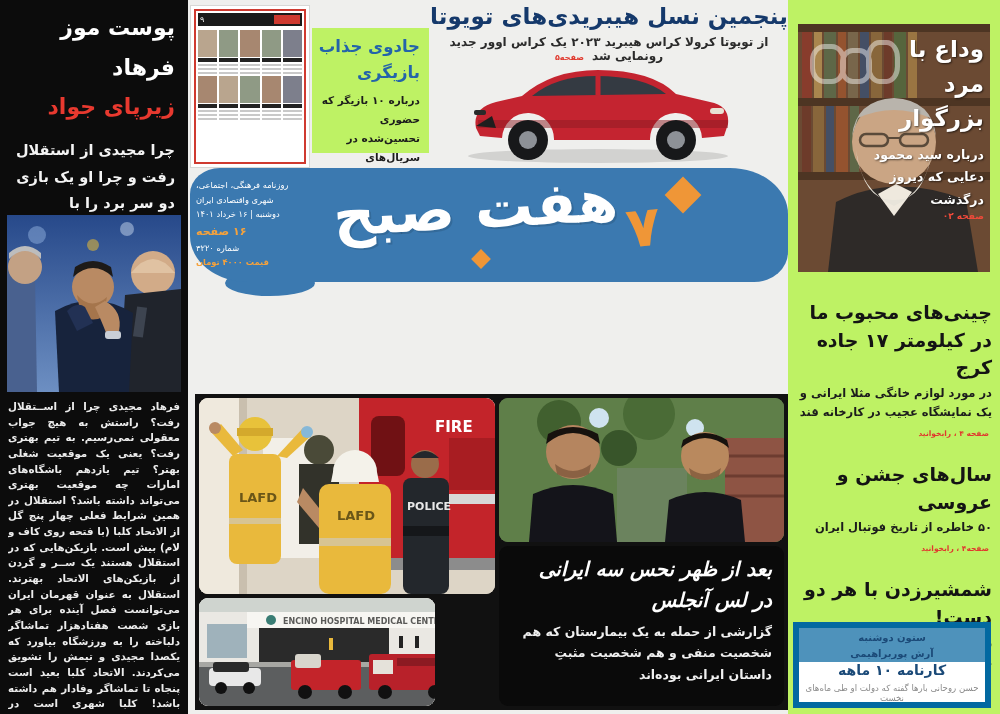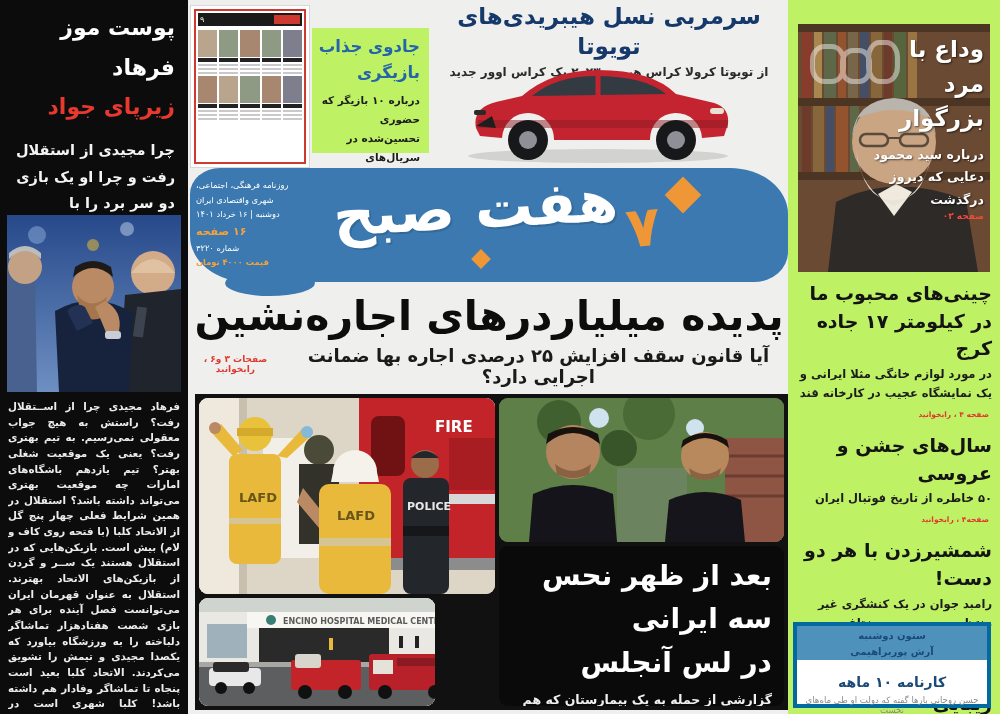--- a/index.html
+++ b/index.html
@@ -65,45 +65,45 @@
   .lead .srow{display:flex;justify-content:center;align-items:baseline;gap:8px;direction:rtl;margin-top:2px;}
   .lead .s{color:#1a1a1a;font-size:18px;font-weight:bold;}
   .lead .r{color:#e0392e;font-size:9px;font-weight:bold;}
   
   .collage{left:195px;top:394px;width:593px;height:316px;background:#111;}
   .ph{position:absolute;overflow:hidden;border-radius:9px;}
   .ph-fire{left:4px;top:4px;width:296px;height:196px;background:#ddd5c6;}
   .ph-men{left:304px;top:4px;width:285px;height:144px;background:#5d7d48;}
   .caption{left:304px;top:152px;width:285px;height:160px;background:#0a0a0a;color:#fff;
            padding:8px 12px 0 8px;box-sizing:border-box;}
-  .caption .h{font-size:28px;font-weight:bold;line-height:1.55;}
+  .caption .h{font-size:20px;font-weight:bold;line-height:1.55;font-style:italic;}
   .caption .s{margin-top:5px;font-size:12.5px;font-weight:bold;line-height:1.7;color:#f0f0f0;}
   .ph-hosp{left:4px;top:204px;width:236px;height:108px;background:#eae8e3;}
   
   .ycol{left:788px;top:0;width:220px;height:714px;background:#bef264;}
   .obit{left:10px;top:24px;width:192px;height:248px;overflow:hidden;background:#6b4a33;}
   .obit-txt{position:absolute;right:6px;top:8px;width:120px;direction:rtl;text-align:right;}
   .obit-txt .t{color:#fff;font-size:23px;font-weight:bold;line-height:1.5;text-shadow:1px 1px 2px rgba(0,0,0,.6);}
   .obit-txt .s{margin-top:8px;color:#fff;font-size:12.5px;font-weight:bold;line-height:1.8;
                text-shadow:1px 1px 2px rgba(0,0,0,.6);}
   .obit-txt .r{color:#f04a3a;font-size:9px;font-weight:bold;}
   .wm{position:absolute;left:12px;top:14px;width:86px;height:44px;opacity:.45;}
   .wm i{position:absolute;border:5px solid #fff;border-radius:40%;}
   .wm .a{width:26px;height:30px;left:0;top:6px;}
   .wm .b{width:22px;height:26px;left:30px;top:10px;}
   .wm .c{width:24px;height:34px;left:56px;top:2px;}
   .ystories{left:8px;top:280px;width:196px;}
-  .ystory{margin-bottom:9px;}
+  .ystory{margin-bottom:9px;margin-top:19px;}
   .ystory .t{color:#141414;font-size:19px;font-weight:bold;line-height:1.45;}
   .ystory .s{margin-top:2px;color:#1c1c1c;font-size:11.5px;font-weight:bold;line-height:1.7;}
   .ystory .r{color:#e0392e;font-size:7.5px;font-weight:bold;margin-right:3px;}
-  .monday{left:5px;top:622px;width:198px;height:86px;background:#fff;border:4px solid #0369a1;box-sizing:border-box;}
+  .monday{left:5px;top:622px;width:198px;height:86px;background:#fff;border:6px solid #0369a1;box-sizing:border-box;}
   .monday .band{height:32px;background:#4e92bb;color:#1b4a78;font-size:10px;font-weight:bold;
                 text-align:center;line-height:1.55;padding-top:2px;}
-  .monday .t{color:#1b4a78;font-size:14px;font-weight:bold;text-align:center;margin-top:14px;}
+  .monday .t{color:#1b4a78;font-size:14px;font-weight:bold;text-align:center;margin-top:0;}
   .monday .b{color:#8a8a8a;font-size:8.6px;text-align:center;margin-top:5px;padding:0 6px;}
   svg text{font-family:"DejaVu Sans",sans-serif;font-weight:bold;}
 </style>
 </head>
 <body>
 
 <div class="page">
 
   <div class="abs black-col rtl">
     <div class="bc-head">
@@ -230,21 +230,21 @@
 
   <div class="abs teaser rtl">
     <div class="t">جادوی جذاب بازیگری</div>
     <div class="s">
       <span>درباره ۱۰ بازیگر که حضوری تحسین‌شده در سریال‌های پلتفرم‌ها داشته‌اند</span>
       <span class="r">صفحه ۹ ، رابخوانید</span>
     </div>
   </div>
 
   <div class="abs toyota rtl">
-    <div class="t">سرمربی نسل هیبریدی‌های تویوتا</div>
+    <div class="t">پنجمین نسل هیبریدی‌های تویوتا</div>
     <div class="s">
       <span>از تویوتا کرولا کراس هیبرید ۲۰۲۳ یک کراس اوور جدید رونمایی شد</span>
       <span class="r">صفحه۵</span>
     </div>
     <svg class="car" viewBox="0 0 300 116">
       <ellipse cx="150" cy="106" rx="130" ry="7" fill="#000" opacity=".12"></ellipse>
       <path d="M28 78 Q24 58 48 52 L74 46 Q104 20 150 20 Q204 20 228 44 L262 52 Q282 56 280 74 L276 86 L254 88 A26 26 0 0 0 202 90 L106 90 A26 26 0 0 0 54 88 L32 86 Z" fill="#c42430"></path>
       <path d="M84 46 Q108 26 148 26 Q196 26 218 44 Z" fill="#343a42"></path>
       <line x1="150" y1="26" x2="150" y2="45" stroke="#c42430" stroke-width="5"></line>
       <rect x="30" y="70" width="250" height="8" fill="#8c1a22" opacity=".5"></rect>
@@ -268,27 +268,20 @@
     <div class="minfo">
       <div>روزنامه فرهنگی، اجتماعی،</div>
       <div>شهری واقتصادی ایران</div>
       <div>دوشنبه | ۱۶ خرداد ۱۴۰۱</div>
       <div class="or pg">۱۶ صفحه</div>
       <div>شماره ۳۲۲۰</div>
       <div class="or">قیمت ۴۰۰۰ تومان</div>
     </div>
   </div>
 
-  <div class="abs lead">
-    <div class="h">پدیده میلیاردرهای اجاره‌نشین</div>
-    <div class="srow">
-      <span class="s">آیا قانون سقف افزایش ۲۵ درصدی اجاره بها ضمانت اجرایی دارد؟</span>
-      <span class="r">صفحات ۳ و۶ ، رابخوانید</span>
-    </div>
-  </div>
 
   <div class="abs collage">
     <div class="ph ph-fire">
       <svg width="296" height="196" viewBox="0 0 296 196">
         <rect width="296" height="196" fill="#ddd5c6"></rect>
         <rect x="0" y="0" width="40" height="196" fill="#efe9dd"></rect>
         <rect x="40" y="0" width="8" height="196" fill="#c9bfae"></rect>
 
         <rect x="160" y="0" width="136" height="170" fill="#c3242a"></rect>
         <rect x="172" y="18" width="34" height="60" rx="8" fill="#701114"></rect>

